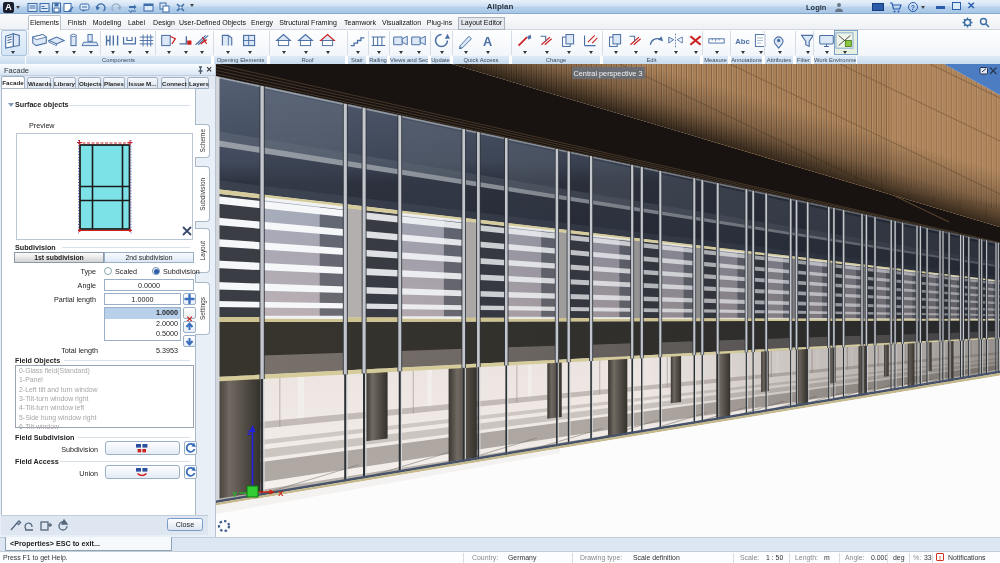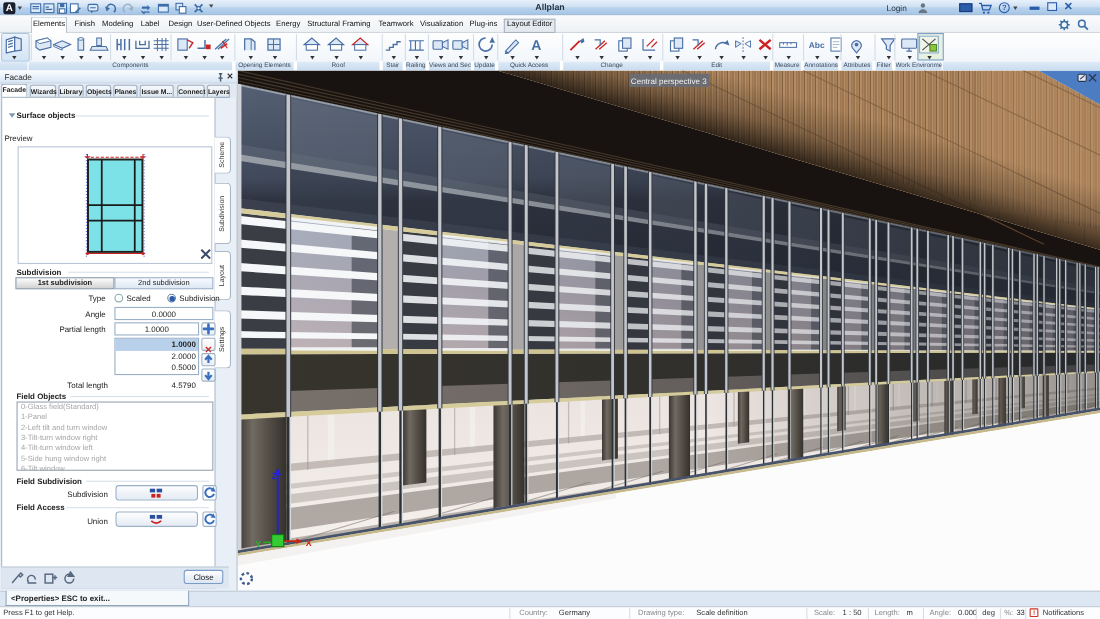--- a/index.html
+++ b/index.html
@@ -57,21 +57,21 @@
   </svg>
 <svg class="abs" style="left:175px;top:2px;" width="11" height="11" viewBox="0 0 11 11">
     <path d="M2 2 l7 7 M9 2 L2 9" stroke="#3d6da8" stroke-width="1.6"></path>
     <circle cx="5.5" cy="5.5" r="1.5" fill="#fff" stroke="#3d6da8"></circle>
   </svg>
 <div class="abs" style="left:190px;top:4px;width:0;height:0;border-left:2.5px solid transparent;border-right:2.5px solid transparent;border-top:3px solid #444;"></div>
 <svg class="abs" style="left:834px;top:2px;" width="10" height="10" viewBox="0 0 10 10">
     <circle cx="5" cy="3" r="2" fill="#6a7684"></circle>
     <path d="M1 10 a4 3.5 0 0 1 8 0 z" fill="#6a7684"></path>
   </svg>
-<div class="abs" style="left:806px;top:2.5px;font-size:7.5px;font-weight:normal;color:#26323e;">Login</div>
+<div class="abs" style="left:806px;top:2.5px;font-size:7.5px;font-weight:bold;color:#26323e;">Login</div>
 <div class="abs" style="left:872px;top:3px;width:12px;height:8px;background:#2a5caa;border:1px solid #1a3c7a;"></div>
 <svg class="abs" style="left:889px;top:2px;" width="13" height="11" viewBox="0 0 13 11">
     <path d="M1 1 h2 l1.5 6 h6 L12 3 H4" fill="none" stroke="#2a5caa" stroke-width="1.2"></path>
     <circle cx="5.5" cy="9.5" r="1" fill="#2a5caa"></circle>
     <circle cx="9.5" cy="9.5" r="1" fill="#2a5caa"></circle>
   </svg>
 <div class="abs" style="left:908px;top:1.5px;width:10px;height:10px;border:1.4px solid #2a5caa;border-radius:50%;color:#2a5caa;font-size:7px;text-align:center;line-height:9px;font-weight:bold;">?</div>
 <div class="abs" style="left:921px;top:6px;width:0;height:0;border-left:2.5px solid transparent;border-right:2.5px solid transparent;border-top:3px solid #444;"></div>
 <div class="abs" style="left:936px;top:6px;width:9px;height:3px;background:#2a5caa;"></div>
 <div class="abs" style="left:952px;top:2px;width:9px;height:8px;border:1.6px solid #2a5caa;background:#dce9f7;"></div>
@@ -978,21 +978,21 @@
 <div class="abs" style="left:196px;top:60px;width:13px;height:34px;font-size:6.4px;color:#333;writing-mode:sideways-lr;text-align:center;line-height:13px;">Scheme</div>
 <div class="abs" style="left:195px;top:102px;width:15px;height:56px;background:#fff;border:1px solid #aab8c8;border-left:none;border-radius:0 4px 4px 0;"></div>
 <div class="abs" style="left:196px;top:102px;width:13px;height:56px;font-size:6.4px;color:#333;writing-mode:sideways-lr;text-align:center;line-height:13px;">Subdivision</div>
 <div class="abs" style="left:195px;top:164px;width:15px;height:45px;background:#fff;border:1px solid #aab8c8;border-left:none;border-radius:0 4px 4px 0;"></div>
 <div class="abs" style="left:196px;top:164px;width:13px;height:45px;font-size:6.4px;color:#333;writing-mode:sideways-lr;text-align:center;line-height:13px;">Layout</div>
 <div class="abs" style="left:195px;top:218px;width:15px;height:53px;background:#fff;border:1px solid #aab8c8;border-left:none;border-radius:0 4px 4px 0;"></div>
 <div class="abs" style="left:196px;top:218px;width:13px;height:53px;font-size:6.4px;color:#333;writing-mode:sideways-lr;text-align:center;line-height:13px;">Settings</div>
 <div class="abs" style="left:8px;top:39px;width:0;height:0;border-top:4px solid #8099b5;border-left:3px solid transparent;border-right:3px solid transparent;"></div>
 <div class="abs" style="left:15px;top:36px;font-size:7.2px;font-weight:bold;color:#222;">Surface objects</div>
 <div class="abs" style="left:68px;top:41px;width:122px;height:1px;background:#d8e0ea;"></div>
-<div class="abs" style="left:4px;top:57px;font-size:7.2px;color:#222;">Preview</div>
+<div class="abs" style="left:29px;top:57px;font-size:7.2px;color:#222;">Preview</div>
 <div class="abs" style="left:16px;top:69px;width:177px;height:107px;background:#fff;border:1px solid #b9c6d6;"></div>
 <svg class="abs" style="left:16px;top:69px;" width="177" height="107" viewBox="0 0 177 107">
 <rect x="64" y="12" width="49.5" height="84" fill="#7de2e8" stroke="#222222" stroke-width="1.8"></rect>
 <line x1="76.5" y1="12" x2="76.5" y2="96" stroke="#1a1a1a" stroke-width="1.6"></line>
 <line x1="106.5" y1="12" x2="106.5" y2="96" stroke="#1a1a1a" stroke-width="1.6"></line>
 <line x1="64" y1="53.5" x2="113.5" y2="53.5" stroke="#1a1a1a" stroke-width="1.6"></line>
 <line x1="64" y1="67.5" x2="113.5" y2="67.5" stroke="#1a1a1a" stroke-width="1.6"></line>
 <line x1="62" y1="10" x2="116" y2="10" stroke="#cc2222" stroke-width="1" stroke-dasharray="3,1.5"></line>
 <line x1="62" y1="97.5" x2="116" y2="97.5" stroke="#cc2222" stroke-width="1"></line>
 <line x1="62.5" y1="7" x2="62.5" y2="101" stroke="#3344dd" stroke-width="0.8" stroke-dasharray="1,1.8"></line>
@@ -1029,21 +1029,21 @@
 <div class="abs" style="left:183px;top:243px;width:13px;height:12px;background:linear-gradient(#fff,#eee);border:1px solid #9ab0c6;border-radius:2px;text-align:center;"><span style="font-size:8.5px;font-weight:bold;color:#cc2222;line-height:12px;">✕</span></div>
 <div class="abs" style="left:183px;top:257px;width:13px;height:12px;background:linear-gradient(#fff,#e8eef6);border:1px solid #9ab0c6;border-radius:2px;"></div>
 <svg class="abs" style="left:183px;top:257px;" width="13" height="12" viewBox="0 0 13 12">
       <path d="M6.5 9 V4 M3.5 6 L6.5 2.5 L9.5 6" stroke="#3a6fbd" stroke-width="2" fill="none"></path>
     </svg>
 <div class="abs" style="left:183px;top:271px;width:13px;height:12px;background:linear-gradient(#fff,#e8eef6);border:1px solid #9ab0c6;border-radius:2px;"></div>
 <svg class="abs" style="left:183px;top:271px;" width="13" height="12" viewBox="0 0 13 12">
       <path d="M6.5 3 V8 M3.5 6 L6.5 9.5 L9.5 6" stroke="#3a6fbd" stroke-width="2" fill="none"></path>
     </svg>
 <div class="abs" style="left:0px;top:282px;width:98px;font-size:7.2px;color:#222;text-align:right;padding-left:40px;">Total length</div>
-<div class="abs" style="left:105px;top:282px;width:73px;font-size:7.2px;color:#222;text-align:right;">4.5790</div>
+<div class="abs" style="left:105px;top:282px;width:73px;font-size:7.2px;color:#222;text-align:right;">5.3953</div>
 <div class="abs" style="left:15px;top:292px;font-size:7.2px;font-weight:bold;color:#222;">Field Objects</div>
 <div class="abs" style="left:64px;top:296px;width:126px;height:1px;background:#d8e0ea;"></div>
 <div class="abs" style="left:15px;top:301px;width:179px;height:63px;background:#fff;border:1px solid #98a4b2;"></div>
 <div class="abs" style="left:19px;top:303px;font-size:6.9px;color:#a6a6a6;white-space:nowrap;">0-Glass field(Standard)</div>
 <div class="abs" style="left:19px;top:312px;font-size:6.9px;color:#a6a6a6;white-space:nowrap;">1-Panel</div>
 <div class="abs" style="left:19px;top:322px;font-size:6.9px;color:#a6a6a6;white-space:nowrap;">2-Left tilt and turn window</div>
 <div class="abs" style="left:19px;top:331px;font-size:6.9px;color:#a6a6a6;white-space:nowrap;">3-Tilt-turn window right</div>
 <div class="abs" style="left:19px;top:340px;font-size:6.9px;color:#a6a6a6;white-space:nowrap;">4-Tilt-turn window left</div>
 <div class="abs" style="left:19px;top:350px;font-size:6.9px;color:#a6a6a6;white-space:nowrap;">5-Side hung window right</div>
 <div class="abs" style="left:19px;top:359px;font-size:6.9px;color:#a6a6a6;white-space:nowrap;">6-Tilt window</div>

